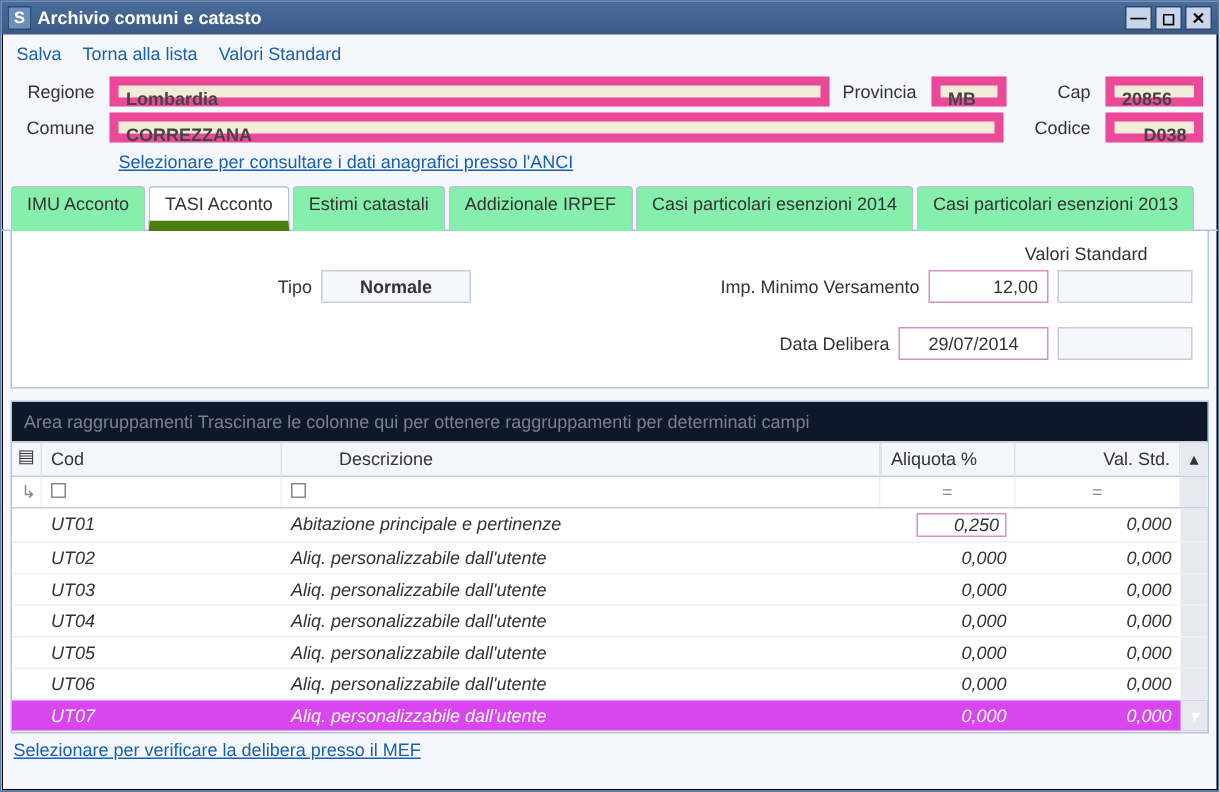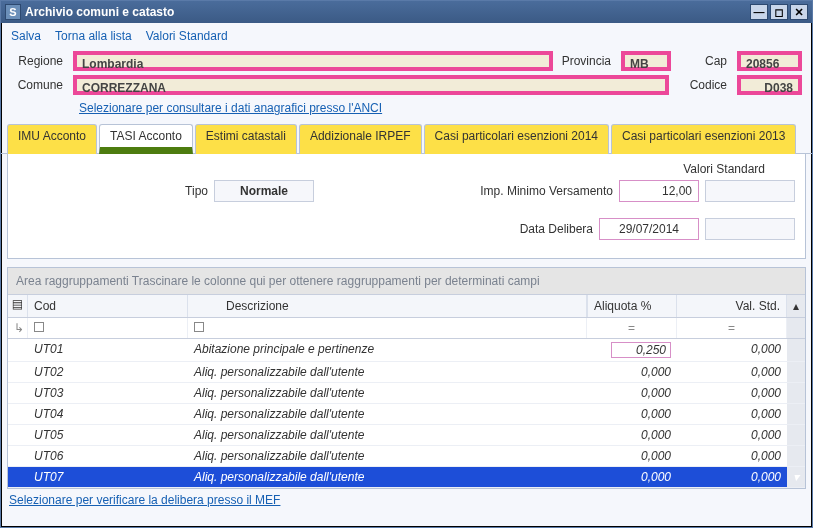--- a/index.html
+++ b/index.html
@@ -69,21 +69,21 @@
     text-align: right;
     padding-right: 6px;
   }
   .lbl.regione { width: 58px; }
   .lbl.comune { width: 58px; }
   .lbl.provincia { width: 60px; }
   .lbl.cap { width: 40px; }
   .lbl.codice { width: 46px; }
   .input {
     background: #f2ecd8;
-    border: 4px solid #ec4899;
+    border: 6px solid #ec4899;
     padding: 2px 5px;
     height: 20px;
     font-size: 12px;
     font-weight: bold;
     color: #444;
   }
   .input.regione { width: 480px; }
   .input.provincia { width: 50px; }
   .input.cap { width: 65px; }
   .input.comune { width: 596px; }
@@ -99,21 +99,21 @@
   }
   .tabstrip {
     display: flex;
     padding: 0 6px;
     border-bottom: 1px solid #b7c3d7;
     gap: 2px;
   }
   .tab {
     border: 1px solid #b7c3d7;
     border-bottom: none;
-    background: #fde047;
+    background: #86efac;
     padding: 4px 10px;
     border-radius: 3px 3px 0 0;
     cursor: pointer;
     color: #333;
     position: relative;
     top: 1px;
   }
   .tab.active {
     background: #ffffff;
     border-bottom: 7px solid #4d7c0f;
@@ -165,21 +165,21 @@
     height: 22px;
   }
   .grid-area {
     margin: 8px 6px 0 6px;
     border: 1px solid #b7c3d7;
     background: #ffffff;
     display: flex;
     flex-direction: column;
   }
   .group-bar {
-    background: #e5e5e5;
+    background: #0f172a;
     color: #7a828f;
     padding: 6px 8px;
     border-bottom: 1px solid #c7cedd;
   }
   .group-bar .hint { color: #7a828f; }
   .grid-header {
     display: flex;
     background: #f4f6fa;
     border-bottom: 1px solid #c7cedd;
     font-weight: normal;
@@ -212,21 +212,21 @@
     display: flex;
     flex-direction: column;
     position: relative;
     font-style: italic;
   }
   .grow {
     display: flex;
     border-bottom: 1px solid #eceff5;
     color: #333;
   }
-  .grow.selected { background: #1d4ed8; color: #fff; }
+  .grow.selected { background: #d946ef; color: #fff; }
   .gc { padding: 3px 6px; }
   .gc.icon { width: 20px; }
   .gc.cod  { width: 160px; }
   .gc.desc { flex: 1; }
   .gc.aliq { width: 90px; text-align: right; }
   .gc.std  { width: 110px; text-align: right; }
   .gc.scroll { width: 18px; background:#e6e9ef;}
   .aliq-hl {
     display: inline-block;
     border: 1px solid #d78fc7;

